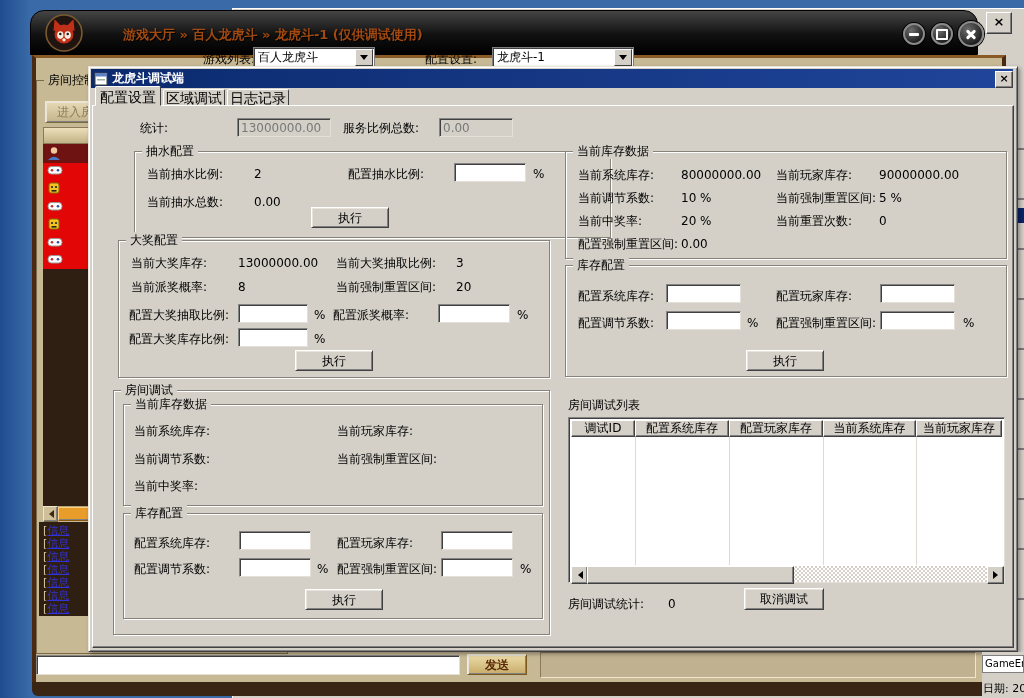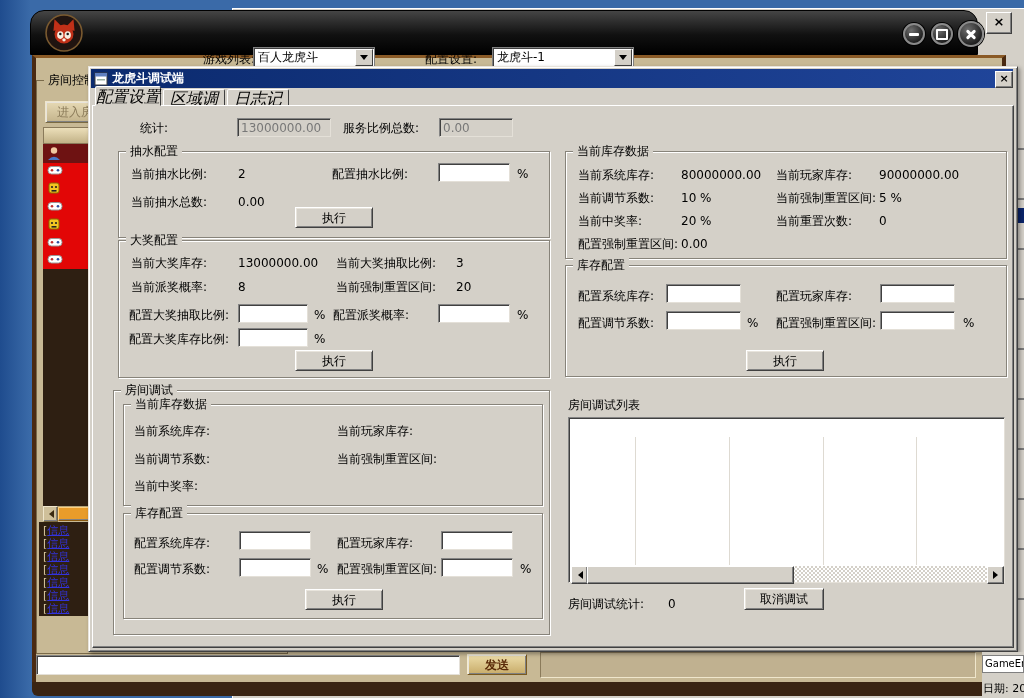--- a/index.html
+++ b/index.html
@@ -18,21 +18,21 @@
       box-shadow:inset 1px 1px 0 #e8e4dc,inset -1px -1px 0 #808080;font-size:12px;line-height:18px;
       text-align:center;cursor:pointer;box-sizing:border-box;font-family:inherit;padding:0;}
   .xbtn{position:absolute;background:#d4d0c8;border:1px solid;border-color:#fff #404040 #404040 #fff;
       box-shadow:inset -1px -1px 0 #808080;text-align:center;font-weight:bold;font-size:11px;line-height:13px;cursor:pointer;}
   
   .dlg{position:absolute;background:#d4d0c8;border:1px solid;border-color:#e8e4dc #404040 #404040 #e8e4dc;
       box-shadow:inset 1px 1px 0 #fff,inset -1px -1px 0 #808080,2px 2px 4px rgba(0,0,0,.35);}
   .dlg-title{position:absolute;background:linear-gradient(90deg,#0b2a6e,#20459a);color:#fff;font-weight:bold;
       font-size:12px;line-height:19px;display:flex;align-items:center;}
   .tab{position:absolute;background:#d4d0c8;border:1px solid;border-color:#fff #404040 transparent #fff;
-      border-radius:2px 2px 0 0;font-size:16px;text-align:center;cursor:pointer;box-sizing:border-box;font-style:italic;}
+      border-radius:2px 2px 0 0;font-size:14px;text-align:center;cursor:pointer;box-sizing:border-box;}
   .pane{position:absolute;background:#d4d0c8;border:1px solid;border-color:#fff #404040 #404040 #fff;
       box-shadow:inset -1px -1px 0 #808080;}
   
   .lv{position:absolute;background:#fff;border:1px solid;border-color:#848484 #e4e0d8 #e4e0d8 #848484;
       box-shadow:inset 1px 1px 0 #404040;box-sizing:border-box;}
   .thead{position:absolute;left:2px;top:2px;right:2px;height:17px;display:flex;}
   .thc{background:#d4d0c8;border:1px solid;border-color:#fff #404040 #404040 #fff;box-shadow:inset -1px -1px 0 #808080;
       font-size:12px;text-align:center;line-height:15px;box-sizing:border-box;overflow:hidden;white-space:nowrap;cursor:pointer;}
   .colline{position:absolute;width:1px;background:#dedad2;}
   
@@ -76,20 +76,21 @@
       <circle cx="18" cy="18" r="17" fill="#201410" stroke="#7a5a30" stroke-width="1.5"></circle>
       <path d="M9 5 L17 13 L8 16 Z" fill="#c03018"></path>
       <path d="M27 5 L19 13 L28 16 Z" fill="#c03018"></path>
       <circle cx="18" cy="19" r="9" fill="#c03018"></circle>
       <ellipse cx="14.5" cy="20" rx="3" ry="3.6" fill="#f5ede0"></ellipse>
       <ellipse cx="21.5" cy="20" rx="3" ry="3.6" fill="#f5ede0"></ellipse>
       <circle cx="14.5" cy="19" r="1.2" fill="#1a1a1a"></circle>
       <circle cx="21.5" cy="19" r="1.2" fill="#1a1a1a"></circle>
       <circle cx="18" cy="24.5" r="1.6" fill="#f5ede0"></circle>
     </svg>
+    <span class="crumb">游戏大厅 » 百人龙虎斗 » 龙虎斗-1 (仅供调试使用)</span>
     <div class="wbtn" style="left:872px;top:12px;width:22px;height:22px;">
       <div style="width:10px;height:3px;background:#fff;border-radius:1px;"></div>
     </div>
     <div class="wbtn" style="left:900px;top:12px;width:22px;height:22px;">
       <div style="width:8px;height:7px;border:2px solid #fff;border-radius:1px;"></div>
     </div>
     <div class="wbtn" style="left:927px;top:10px;width:26px;height:26px;">
       <div style="position:relative;width:12px;height:12px;">
         <div style="position:absolute;left:0;top:5px;width:12px;height:3px;background:#fff;border-radius:2px;transform:rotate(45deg);"></div>
         <div style="position:absolute;left:0;top:5px;width:12px;height:3px;background:#fff;border-radius:2px;transform:rotate(-45deg);"></div>
@@ -199,21 +200,21 @@
   <div class="tab" style="left:95px;top:86px;width:66px;height:20px;line-height:20px;z-index:3;">配置设置</div>
   <div class="tab" style="left:163px;top:89px;width:62px;height:17px;line-height:17px;">区域调试</div>
   <div class="tab" style="left:227px;top:89px;width:62px;height:17px;line-height:17px;">日志记录</div>
   <div class="pane" style="left:92px;top:105px;width:920px;height:541px;"></div>
 
   <span class="lb" style="left:140px;top:121px;">统计:</span>
   <input class="tb dis" disabled="" style="left: 237px; top: 118px; width: 94px; height: 19px;" value="13000000.00">
   <span class="lb" style="left:343px;top:121px;">服务比例总数:</span>
   <input class="tb dis" disabled="" style="left: 439px; top: 118px; width: 74px; height: 19px;" value="0.00">
 
-  <div class="grp" style="left:118px;top:151px;width:430px;height:85px;">
+  <div class="grp" style="left:134px;top:151px;width:430px;height:85px;padding-left:45px;">
     <span class="lg">抽水配置</span>
     <span class="lb" style="left:12px;top:15px;">当前抽水比例:</span>
     <span class="lb" style="left:119px;top:15px;">2</span>
     <span class="lb" style="left:213px;top:15px;">配置抽水比例:</span>
     <input class="tb" style="left: 319px; top: 11px; width: 72px; height: 19px;">
     <span class="lb" style="left:398px;top:15px;">%</span>
     <span class="lb" style="left:12px;top:43px;">当前抽水总数:</span>
     <span class="lb" style="left:119px;top:43px;">0.00</span>
     <button class="btn" style="left:176px;top:55px;width:78px;height:21px;">执行</button>
   </div>
@@ -294,20 +295,27 @@
       <span class="lb" style="left:193px;top:48px;">%</span>
       <span class="lb" style="left:213px;top:48px;">配置强制重置区间:</span>
       <input class="tb" style="left: 317px; top: 44px; width: 72px; height: 19px;">
       <span class="lb" style="left:396px;top:48px;">%</span>
       <button class="btn" style="left:181px;top:75px;width:78px;height:21px;">执行</button>
     </div>
   </div>
 
   <span class="lb" style="left:568px;top:398px;">房间调试列表</span>
   <div class="lv" style="left:568px;top:417px;width:437px;height:166px;">
+    <div class="thead">
+      <div class="thc" style="width:64px;">调试ID</div>
+      <div class="thc" style="width:94px;">配置系统库存</div>
+      <div class="thc" style="width:94px;">配置玩家库存</div>
+      <div class="thc" style="width:93px;">当前系统库存</div>
+      <div class="thc" style="flex:1;">当前玩家库存</div>
+    </div>
     <div class="colline" style="left:66px;top:19px;height:128px;"></div>
     <div class="colline" style="left:160px;top:19px;height:128px;"></div>
     <div class="colline" style="left:254px;top:19px;height:128px;"></div>
     <div class="colline" style="left:347px;top:19px;height:128px;"></div>
     <div class="sbtrack" style="left:2px;top:148px;width:433px;height:16px;background:repeating-conic-gradient(#fff 0 25%,#d4d0c8 0 50%) 0 0/4px 4px;">
       <div class="sbbtn" style="left:0;top:0;width:15px;height:16px;">
           <div class="tri-l"></div>
         </div>
       <div class="sbthumb" style="left:16px;top:0;width:205px;height:16px;"></div>
       <div class="sbbtn" style="right:0;top:0;width:15px;height:16px;">

